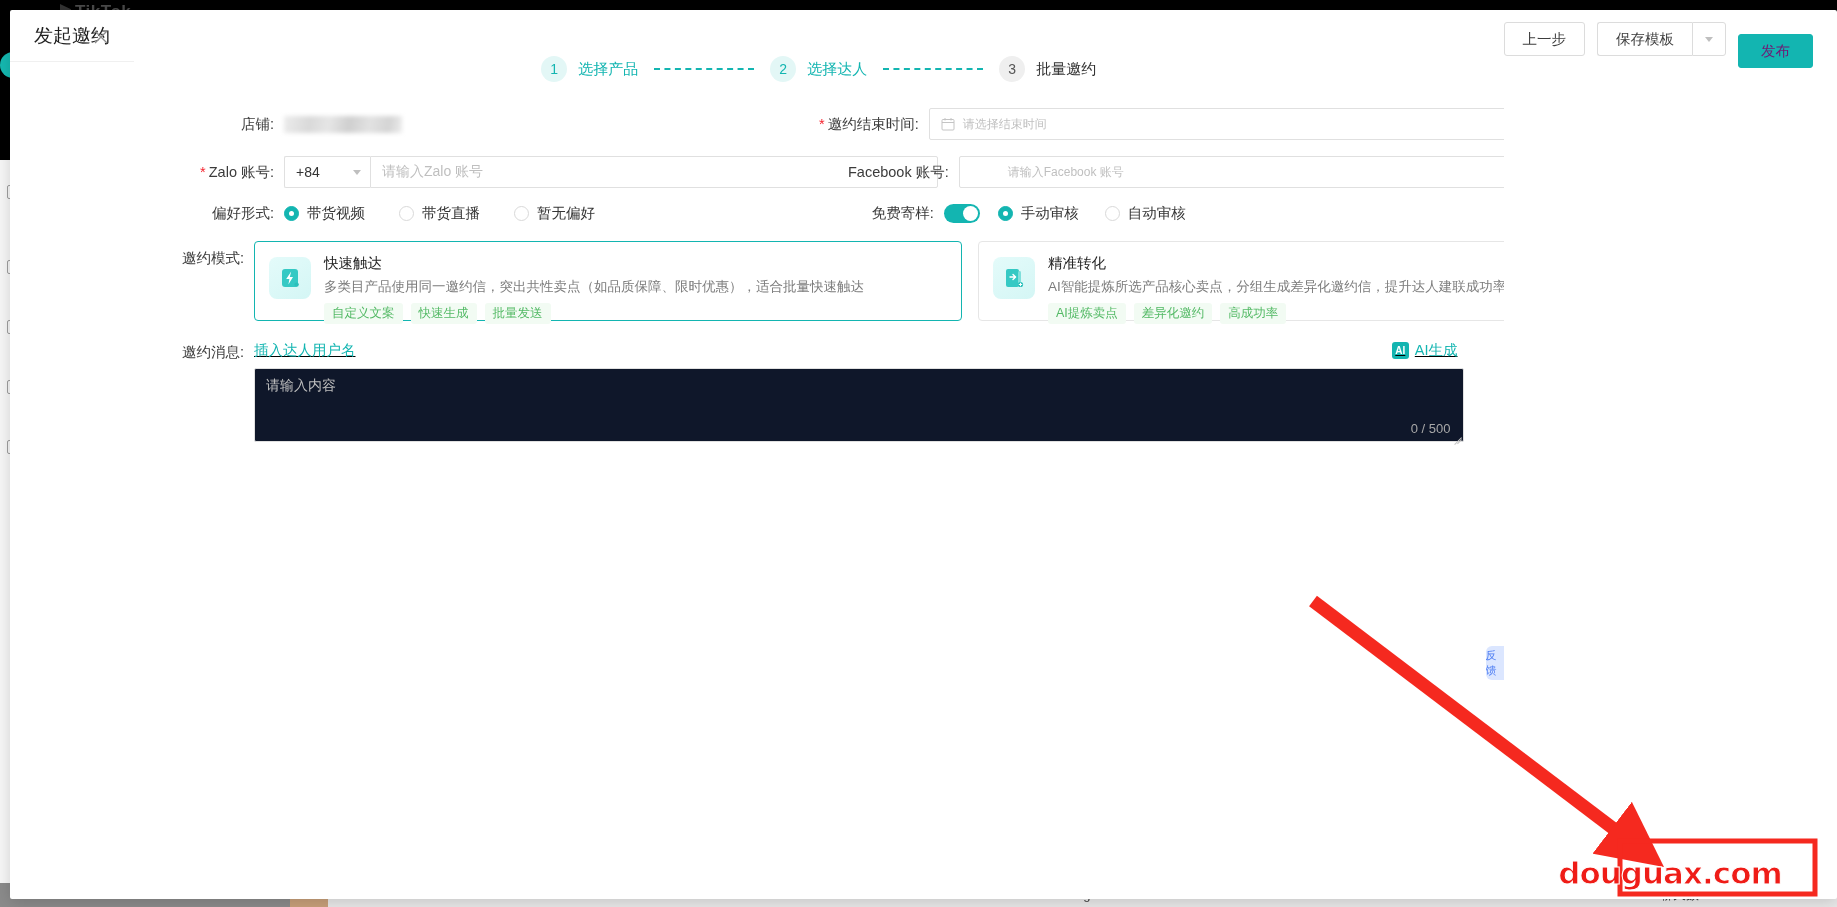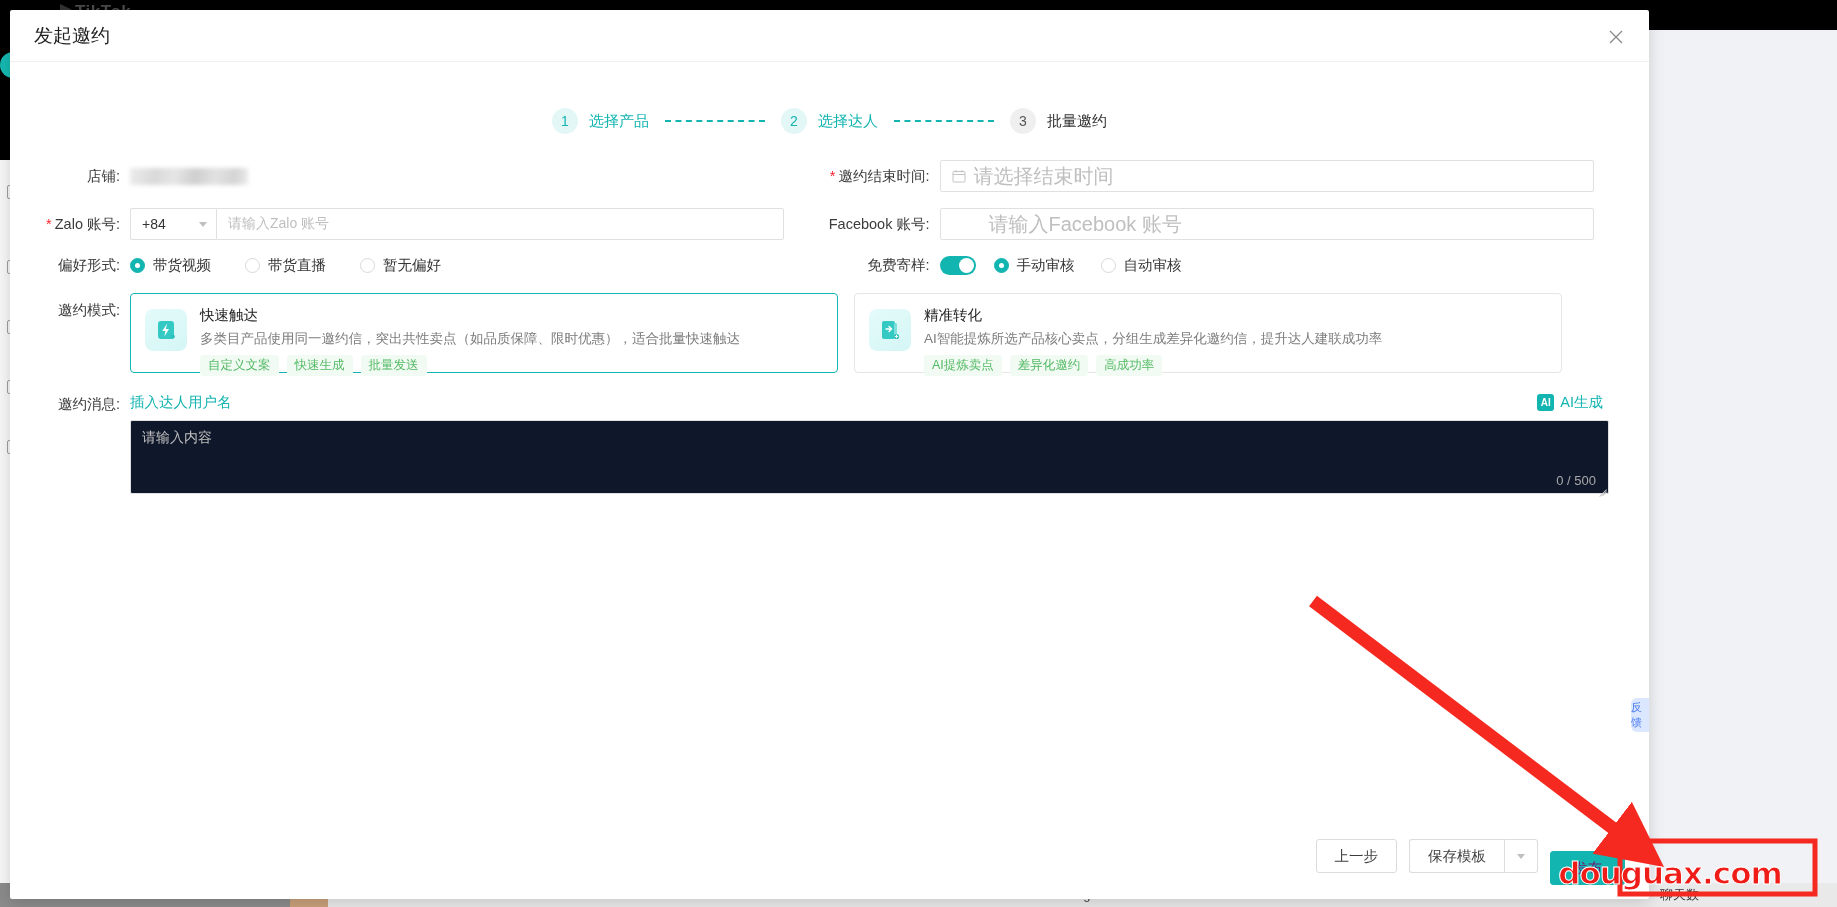--- a/index.html
+++ b/index.html
@@ -53,25 +53,25 @@
     line-height: 24px; white-space: nowrap;
   }
   .bg-thumb {
     position: absolute; left: 290px; bottom: 0px; width: 38px; height: 24px;
     background: #c8a07a;
   }
 
   
   .modal {
     position: absolute; left: 10px; top: 10px;
-    width: 1639px; height: 889px;
+    width: 1827px; height: 889px;
     background: #fff;
     border-radius: 2px;
     box-shadow: 0 3px 16px rgba(0,0,0,.16);
-    display: flex; flex-direction: column;
+    display: flex; flex-direction: row;
   }
   .modal-header {
     height: 52px; flex: none;
     display: flex; align-items: center;
     padding: 0 24px;
     border-bottom: 1px solid #f0f0f0;
     position: relative;
   }
   .modal-title { font-size: 19px; color: #1f1f1f; }
   .modal-close {
@@ -103,41 +103,41 @@
     border-top: 2px dashed #13b5b1; height: 0;
   }
 
   
   .form {
     margin-top: 26px;
     padding: 0 20px 0 0;
   }
   .row { display: flex; width: 100%; }
   .col { width: 50%; display: flex; align-items: center; }
-  .col.left { padding-left: 0px; }
+  .col.left { padding-left: 0px; margin-left: 30px; }
   .lbl {
     width: 120px; flex: none; text-align: right;
     font-size: 14.5px; color: #3b3b3b;
     padding-right: 10px; white-space: nowrap;
   }
   .lbl .req { color: #f5222d; margin-right: 3px; }
   .field { flex: 1 1 auto; }
 
   .blurred {
     display: inline-block; width: 118px; height: 17px;
     background: linear-gradient(100deg,#ececec 0%,#d9d9d9 22%,#e6e6e6 38%,
                 #cfcfcf 55%,#e2e2e2 72%,#d4d4d4 88%,#ededed 100%);
     filter: blur(2.2px);
     vertical-align: middle;
   }
 
   .inp {
     height: 32px; border: 1px solid #e0e0e0; border-radius: 2px;
     background: #fff; display: flex; align-items: center;
-    padding: 0 11px; font-size: 20px; color: #333;
+    padding: 0 11px; font-size: 12px; color: #333;
   }
   .inp .ph { color: #bfbfbf; }
 
   .zalo-wrap { display: flex; width: 654px; }
   .zalo-cc {
     width: 86px; flex: none; height: 32px;
     border: 1px solid #e0e0e0; border-right: none;
     border-radius: 2px 0 0 2px;
     display: flex; align-items: center; justify-content: space-between;
     padding: 0 9px 0 11px; font-size: 14px; color: #333;
@@ -468,21 +468,21 @@
                   <span class="tag">高成功率</span>
                 </div>
               </div>
             </div>
           </div>
         </div>
       </div>
 
       <div class="row" style="align-items:flex-start;">
         <div class="lbl" style="padding-top:2px;">邀约消息:</div>
-        <div class="field" style="padding-right:20px;">
+        <div class="field" style="padding-right:20px;text-decoration:underline;">
           <div class="msg-head">
             <span class="link">插入达人用户名</span>
             <span class="ai-gen">
               <span class="ai-badge">AI</span>
               <span>AI生成</span>
             </span>
           </div>
           <div class="ta-wrap" style="margin-top:8px;">
             <div class="ta-ph">请输入内容</div>
             <div class="ta-count">0 / 500</div>

